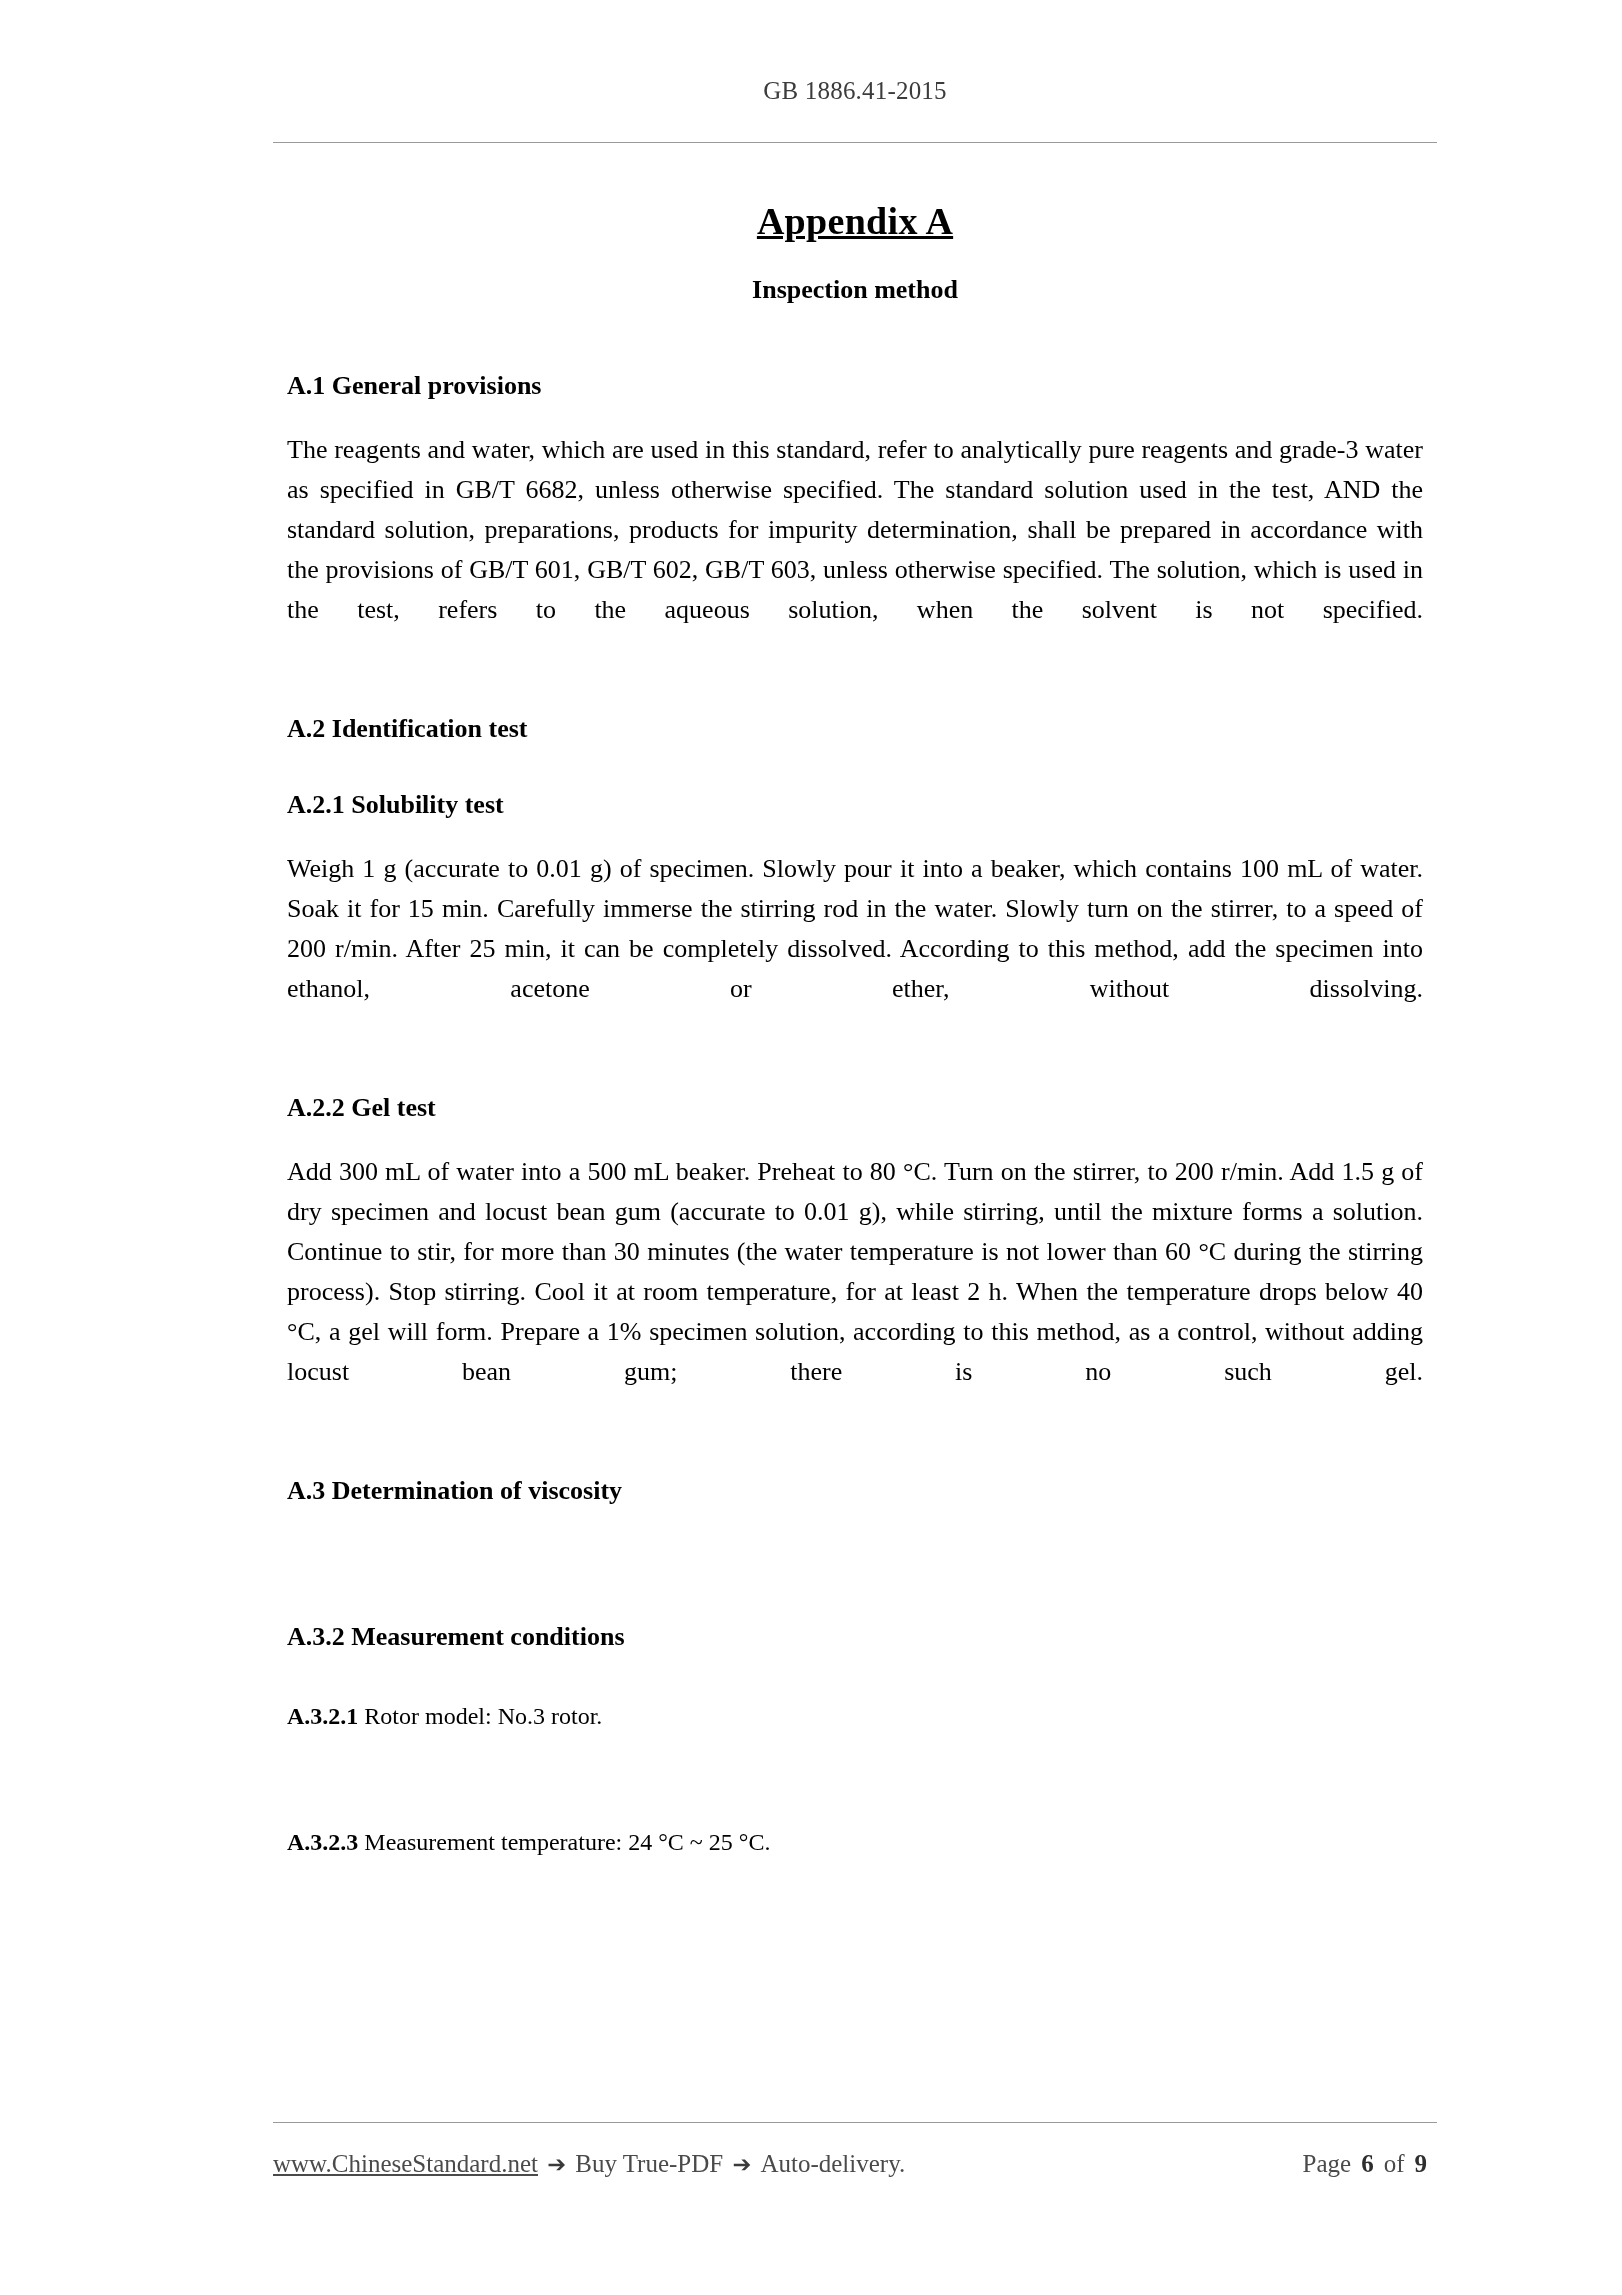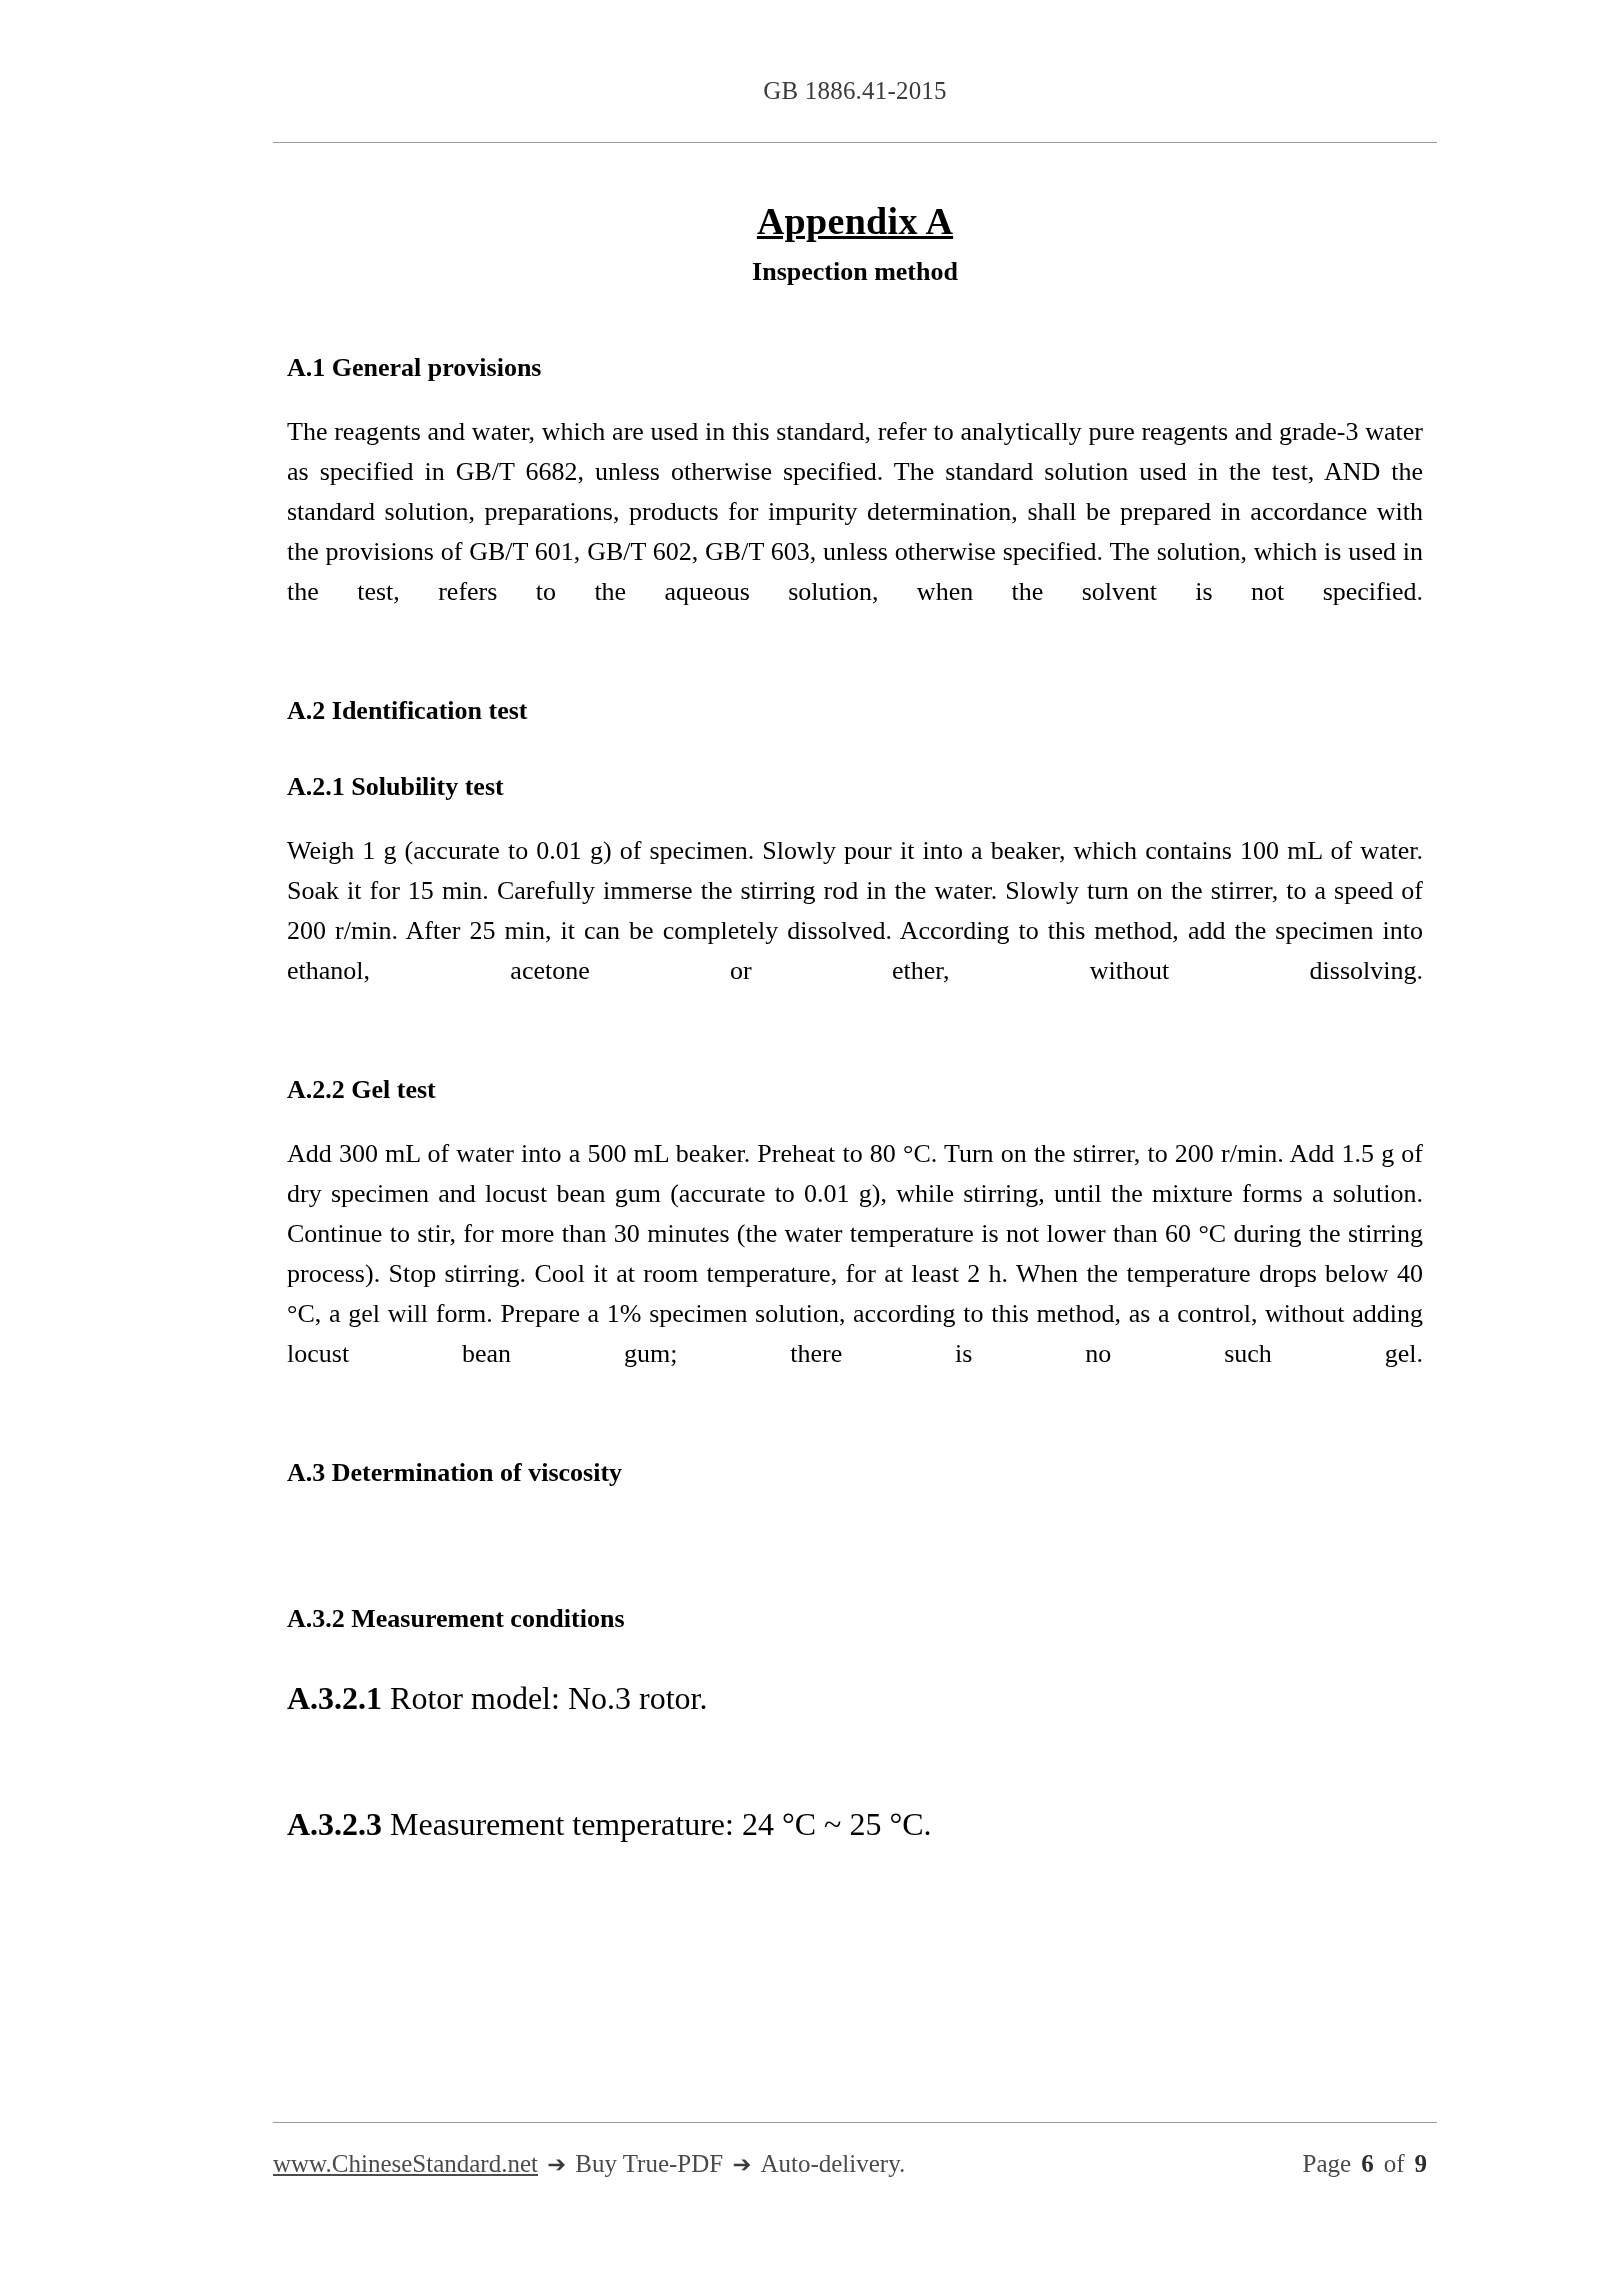--- a/index.html
+++ b/index.html
@@ -60,21 +60,21 @@
     line-height: 1.2;
     margin: 27.5px 0 0 0;
     letter-spacing: 0.3px;
     text-decoration: underline;
   }
   .appendix-subtitle {
     text-align: center;
     font-size: 26px;
     font-weight: bold;
     line-height: 1.2;
-    margin: 12px 0 0 0;
+    margin: 30px 0 0 0;
   }
 
   h2.sec {
     font-size: 26px;
     font-weight: bold;
     line-height: 1.25;
     margin: 0;
     padding: 0;
   }
   .gap-h1 { height: 65px; }      
@@ -90,21 +90,21 @@
     text-justify: inter-word;
     hyphens: none;
   }
   p.body.last-full::after {
     content: "";
     display: inline-block;
     width: 100%;
   }
 
   p.item {
-    font-size: 32px;
+    font-size: 24px;
     line-height: 40px;
     margin: 0;
     padding: 0;
     text-align: left;
   }
   p.item .num {
     font-weight: bold;
   }
 
   

